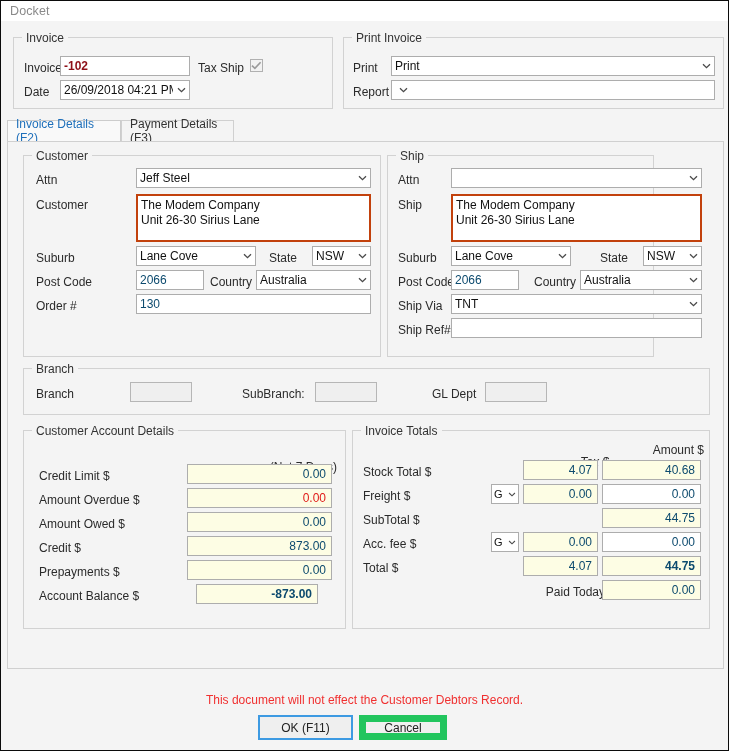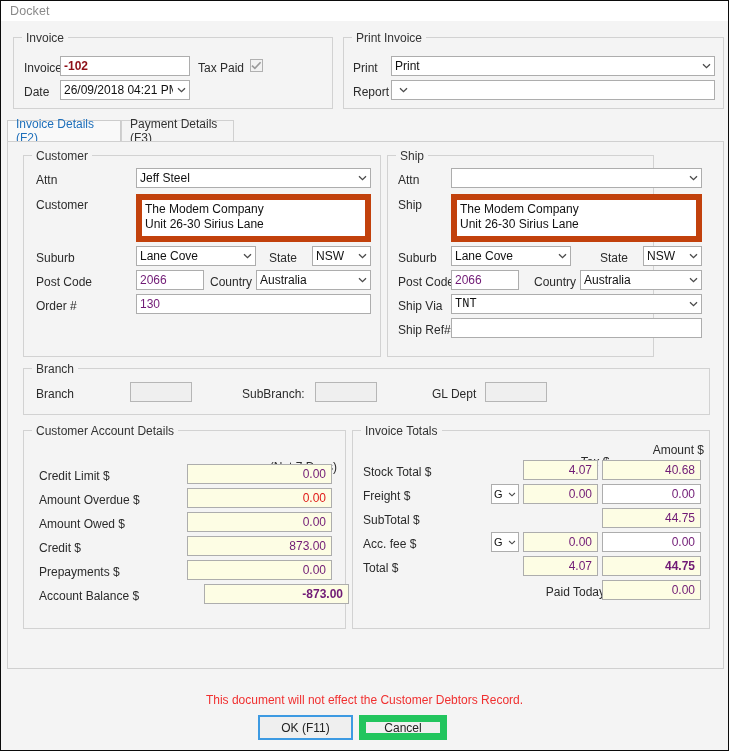--- a/index.html
+++ b/index.html
@@ -70,40 +70,40 @@
   }
   .lbl.r { text-align: right; }
 
   
   .inp {
     position: absolute;
     background: #ffffff;
     border: 1px solid #adadad;
     font-family: "Liberation Sans", sans-serif;
     font-size: 12px;
-    color: #701a75;
+    color: #0c4a6e;
     line-height: 18px;
     padding: 0 3px;
     height: 20px;
     white-space: nowrap;
     overflow: hidden;
     display: flex;
     align-items: center;
   }
   .inp.ro { background: #efefef; border: 1px solid #b6b6b6; color:#444; }
   .inp.yel { background: #fdfde4; border: 1px solid #adadad; }
   .inp.num { justify-content: flex-end; padding-right: 5px; }
   .inp.bold { font-weight: bold; }
   .inp.red { color: #e01b18; }
   .inp.dkred { color: #8e1018; font-weight: bold; }
 
   .memo {
     position: absolute;
     background: #ffffff;
-    border: 6px solid #c2410c;
+    border: 2px solid #c2410c;
     font-size: 12px;
     color: #111;
     padding: 2px 3px;
     line-height: 15px;
     white-space: pre-line;
     overflow: hidden;
   }
 
   
   .cmb {
@@ -201,21 +201,21 @@
   </div>
 
   <div class="client">
 
     <div class="gb" style="left:12px; top:16px; width:320px; height:72px;">
       <span class="gb-title">Invoice</span>
 
       <span class="lbl" style="left:10px; top:23px;">Invoice</span>
       <div class="inp dkred" style="left:46px; top:18px; width:130px;">-102</div>
 
-      <span class="lbl" style="left:184px; top:23px;">Tax Paid</span>
+      <span class="lbl" style="left:184px; top:23px;">Tax Ship</span>
       <div class="chk" style="left:236px; top:21px;">
         <svg width="11" height="9" viewBox="0 0 11 9" aria-hidden="true">
           <path d="M1 4.6 L3.9 7.4 L9.6 1.3" fill="none" stroke="#9a9a9a" stroke-width="1.6"></path>
         </svg>
       </div>
 
       <span class="lbl" style="left:10px; top:47px;">Date</span>
       <div class="cmb" style="left:46px; top:42px; width:130px;">
         <span class="cmb-val">26/09/2018 04:21 PM</span>
         <span class="arrow">
@@ -354,21 +354,21 @@
         <div class="cmb" style="left:192px; top:114px; width:122px;">
           <span class="cmb-val">Australia</span>
           <span class="arrow">
             <svg width="9" height="6" viewBox="0 0 9 6">
                 <path d="M1 1.2 L4.5 4.6 L8 1.2" fill="none" stroke="#4a4a4a" stroke-width="1.3"></path>
               </svg>
           </span>
         </div>
 
         <span class="lbl" style="left:10px; top:143px;">Ship Via</span>
-        <div class="cmb" style="left:63px; top:138px; width:251px;font-family:Liberation Mono, monospace;">
+        <div class="cmb" style="left:63px; top:138px; width:251px;">
           <span class="cmb-val">TNT</span>
           <span class="arrow">
             <svg width="9" height="6" viewBox="0 0 9 6">
                 <path d="M1 1.2 L4.5 4.6 L8 1.2" fill="none" stroke="#4a4a4a" stroke-width="1.3"></path>
               </svg>
           </span>
         </div>
 
         <span class="lbl" style="left:10px; top:167px;">Ship Ref#</span>
         <div class="inp" style="left:63px; top:162px; width:251px;"></div>
@@ -401,21 +401,21 @@
         <span class="lbl" style="left:15px; top:86px;">Amount Owed $</span>
         <div class="inp yel num" style="left:163px; top:81px; width:145px;">0.00</div>
 
         <span class="lbl" style="left:15px; top:110px;">Credit $</span>
         <div class="inp yel num" style="left:163px; top:105px; width:145px;">873.00</div>
 
         <span class="lbl" style="left:15px; top:134px;">Prepayments $</span>
         <div class="inp yel num" style="left:163px; top:129px; width:145px;">0.00</div>
 
         <span class="lbl" style="left:15px; top:158px;">Account Balance $</span>
-        <div class="inp yel num bold" style="left:180px; top:153px; width:145px;">-873.00</div>
+        <div class="inp yel num bold" style="left:172px; top:153px; width:122px;">-873.00</div>
       </div>
 
       <div class="gb" style="left:344px; top:288px; width:358px; height:199px;">
         <span class="gb-title">Invoice Totals</span>
 
         <span class="lbl r" style="left:108px; top:24px; width:148px;font-style:italic;">Tax $</span>
         <span class="lbl r" style="left:256px; top:12px; width:95px;">Amount $</span>
 
         <span class="lbl" style="left:10px; top:34px;">Stock Total $</span>
         <div class="inp yel num" style="left:170px; top:29px; width:75px;">4.07</div>

